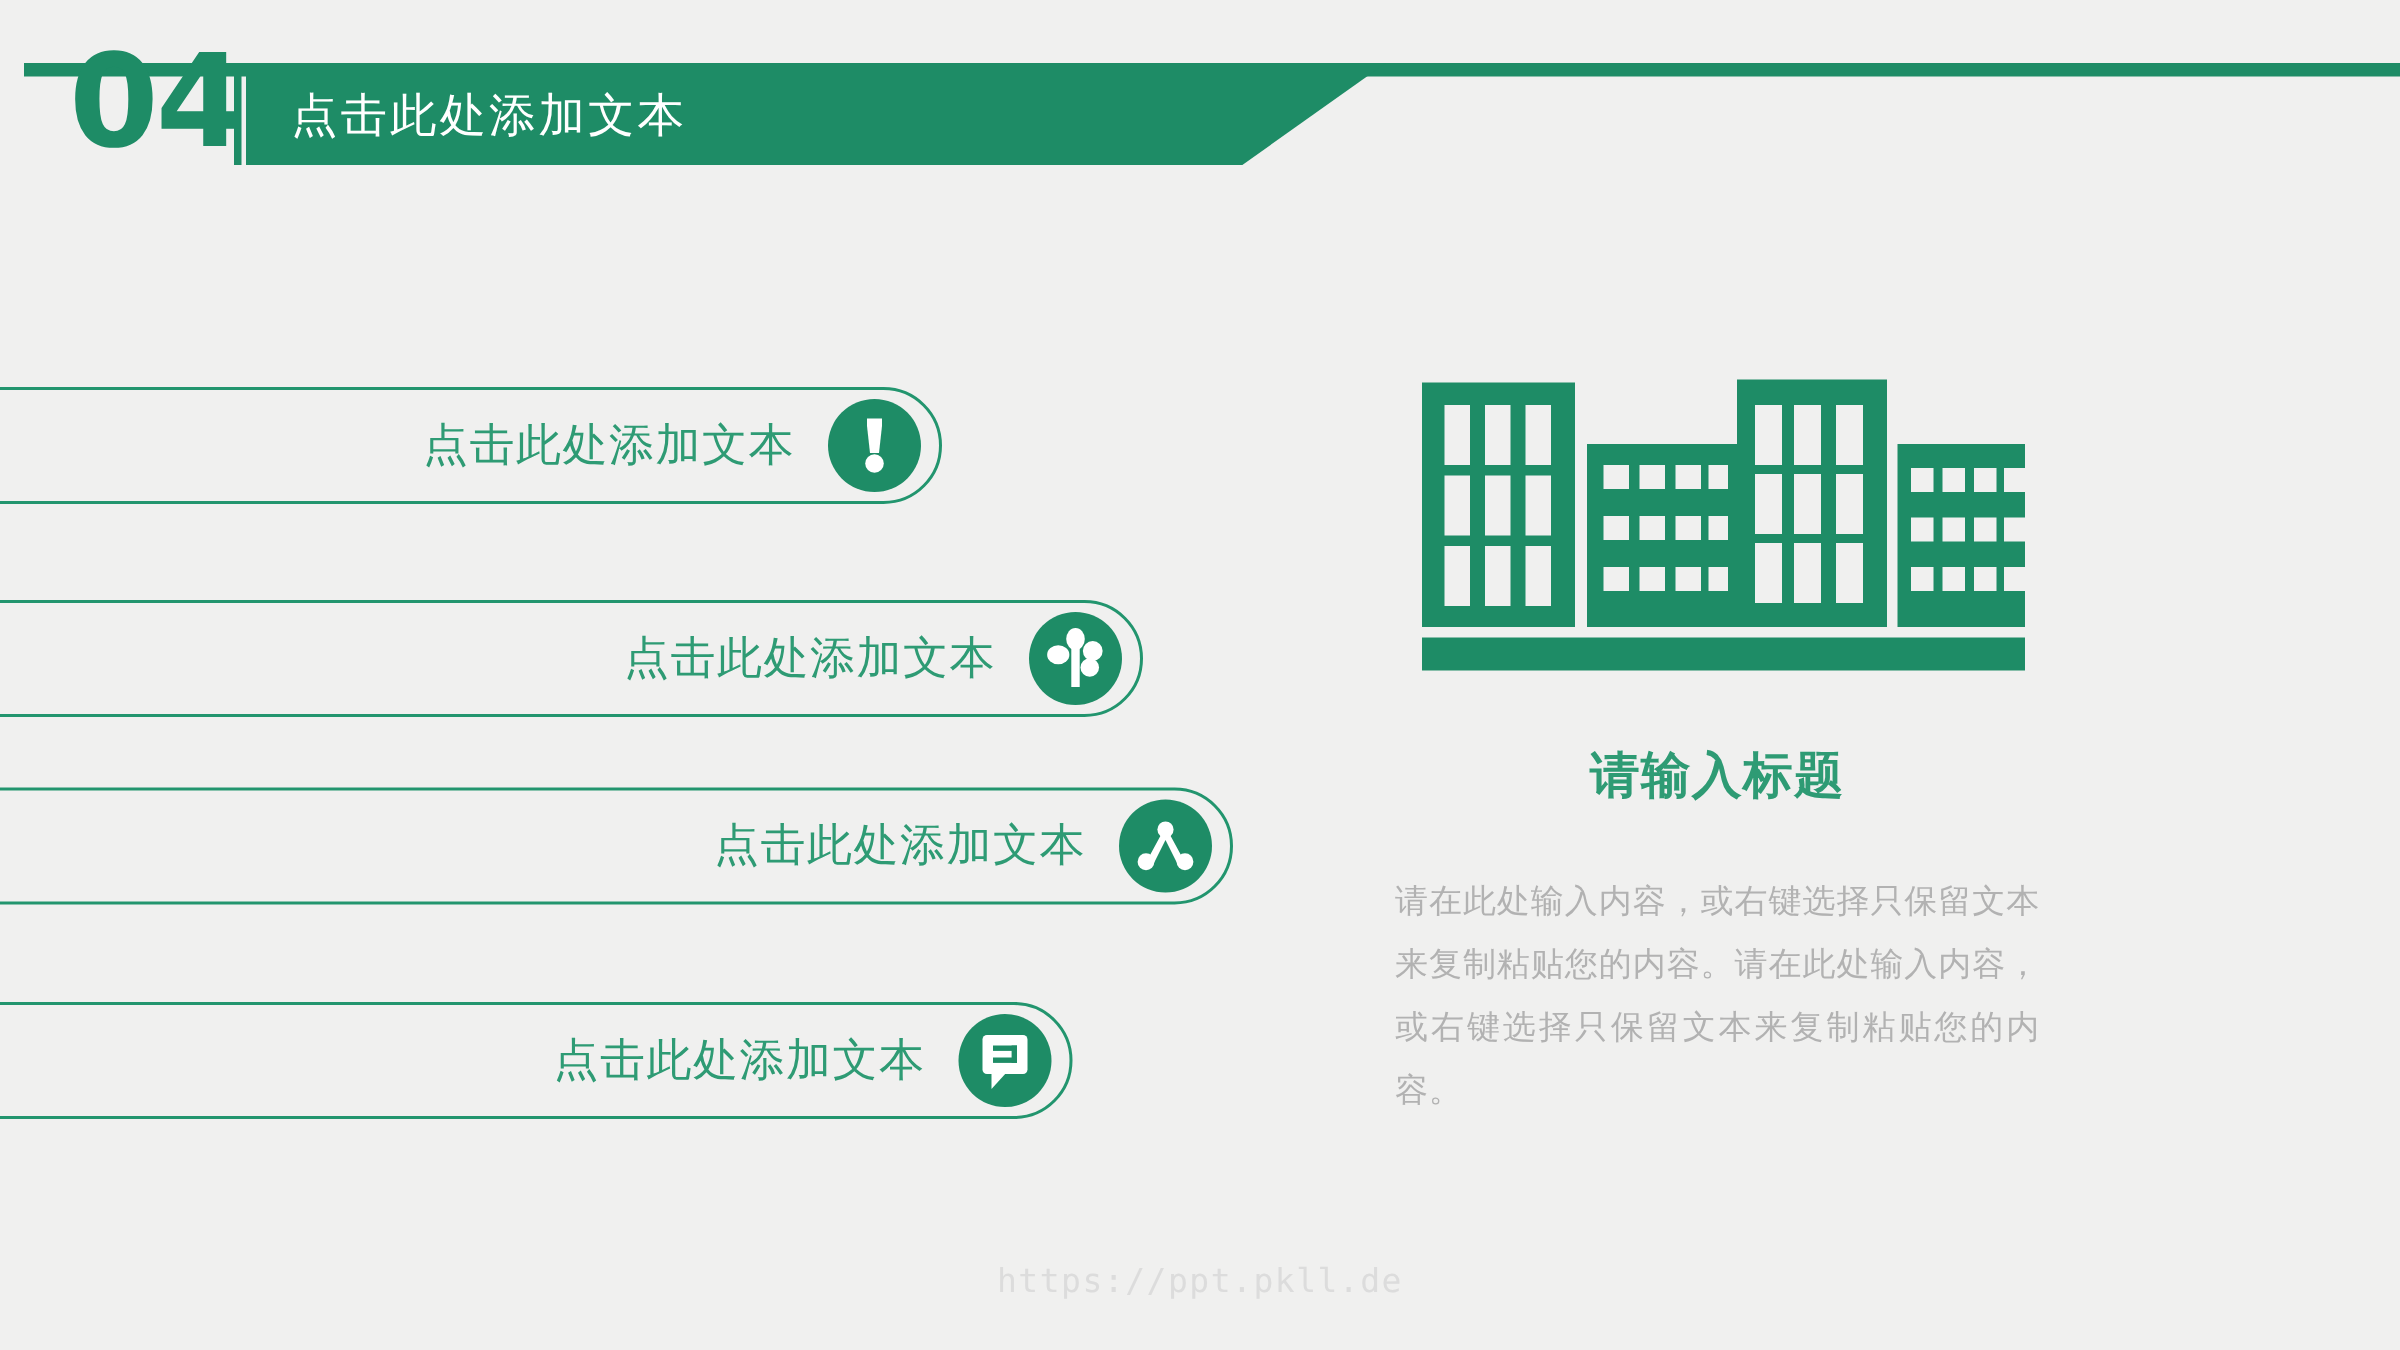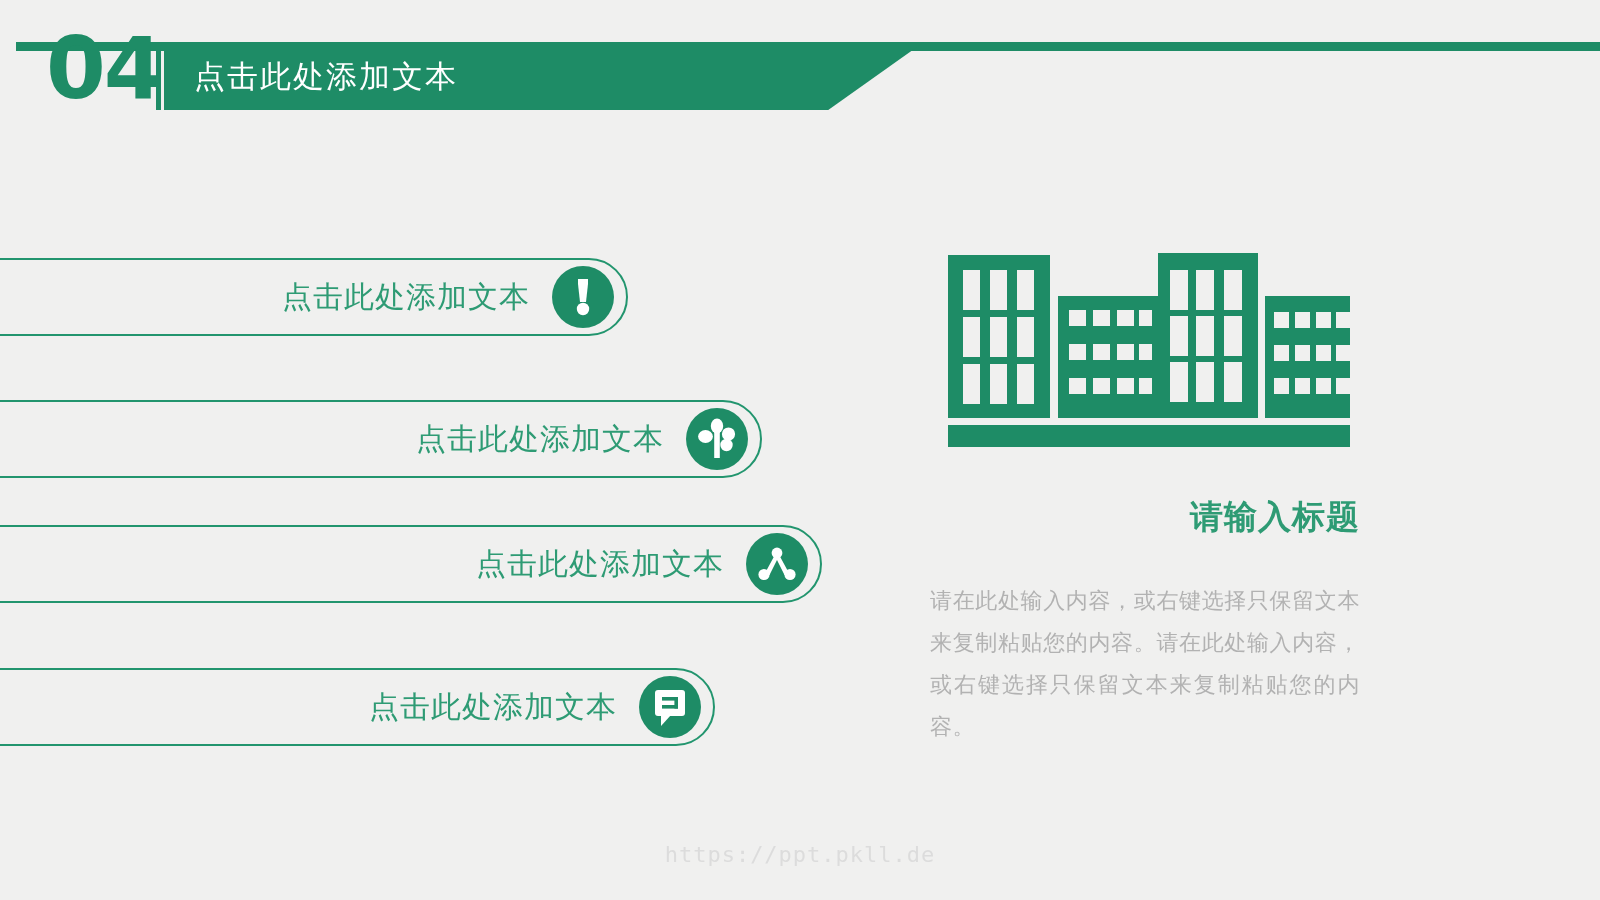--- a/index.html
+++ b/index.html
@@ -119,21 +119,21 @@
     top: 240px;
     width: 450px;
   }
   #buildings { position: relative; width: 420px; height: 215px; }
   #right-title {
     margin-top: 40px;
     font-size: 33px;
     font-weight: bold;
     color: #2e9b74;
     letter-spacing: 1px;
-    text-align: right;
+    text-align: center;
     width: 430px;
   }
   #right-body {
     margin-top: 40px;
     width: 430px;
     font-size: 22px;
     line-height: 42px;
     color: #b2b2b2;
     letter-spacing: 0.5px;
     text-align: justify;

